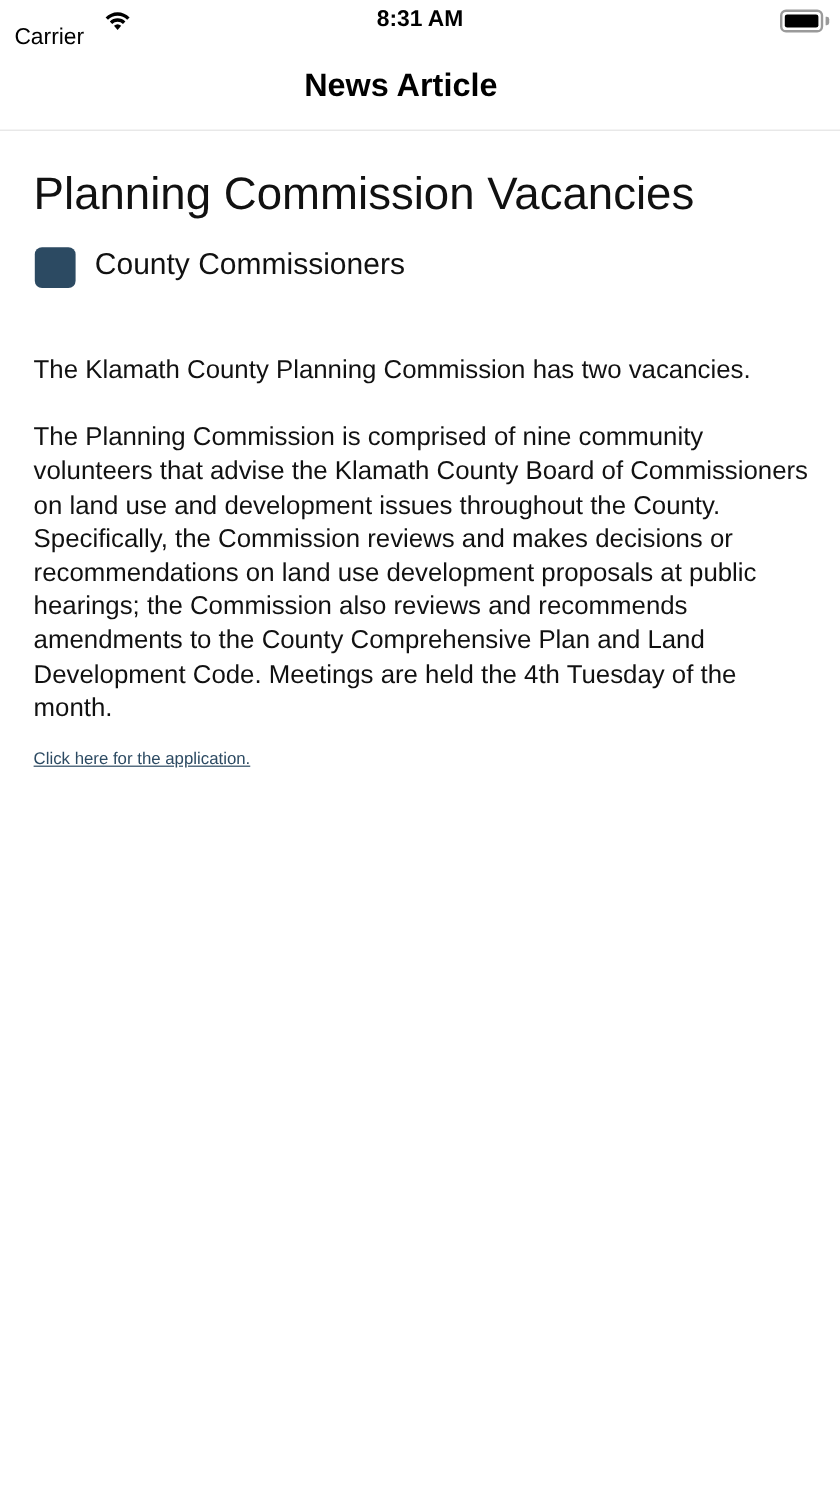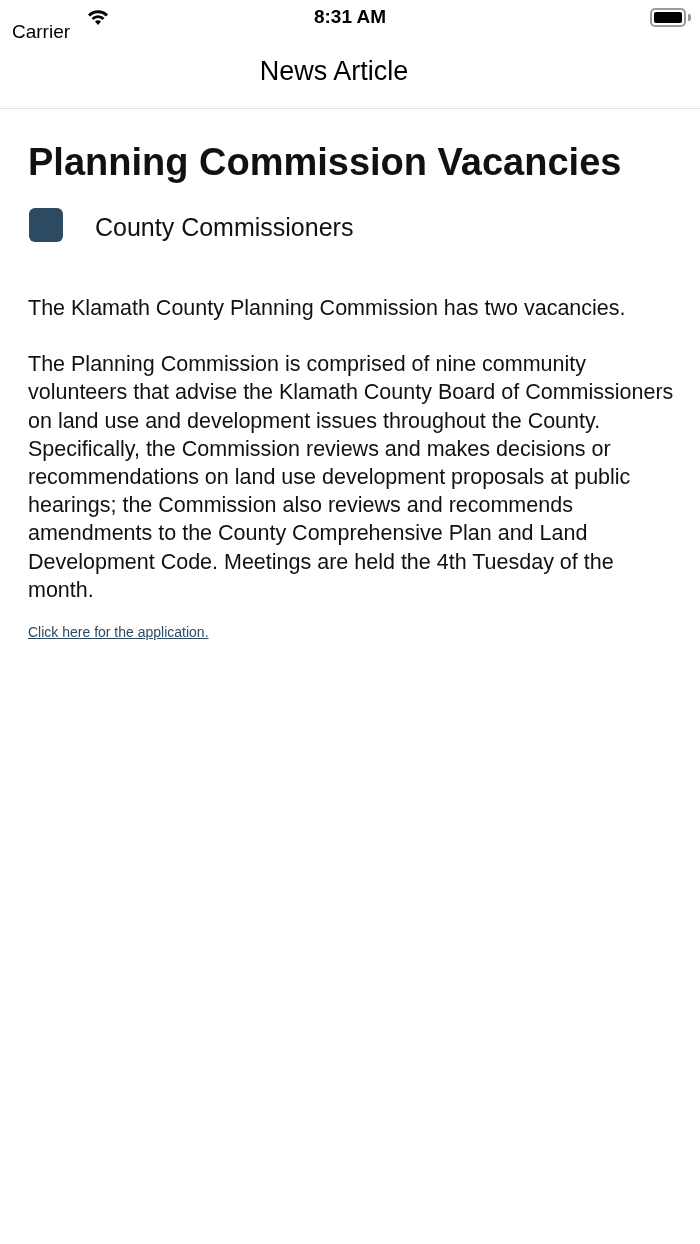--- a/index.html
+++ b/index.html
@@ -8,25 +8,25 @@
 
     .status-bar { position: absolute; top: 0; left: 0; width: 700px; height: 36px; }
     .carrier { position: absolute; left: 12px; top: 21px; font-size: 19px; color: #000; }
     .wifi { position: absolute; left: 86px; top: 7px; width: 24px; height: 20px; }
     .clock { position: absolute; left: 0; width: 700px; top: 6px; text-align: center; font-size: 19px; font-weight: bold; }
     .battery { position: absolute; left: 650px; top: 8px; width: 36px; height: 19px; border: 2px solid #9a9a9a; border-radius: 5px; }
     .battery-fill { position: absolute; left: 2px; top: 2px; right: 2px; bottom: 2px; background: #000; border-radius: 2px; }
     .battery-tip { position: absolute; left: 688px; top: 14px; width: 3px; height: 7px; background: #9a9a9a; border-radius: 0 2px 2px 0; }
 
     .nav-bar { position: absolute; top: 36px; left: 0; width: 700px; height: 73px; border-bottom: 1px solid #e3e3e3; }
-    .nav-title { position: absolute; left: 0; width: 668px; top: 20px; text-align: center; font-size: 27px; font-weight: normal; }
+    .nav-title { position: absolute; left: 0; width: 668px; top: 20px; text-align: center; font-size: 27px; font-weight: bold; }
 
     .content { position: absolute; top: 110px; left: 28px; width: 650px; }
-    .article-title { margin-top: 30px; font-size: 38px; font-weight: bold; line-height: 44px; color: #111; }
-    .category { margin-top: 22px; display: flex; align-items: flex-end; height: 36px; gap: 16px; }
+    .article-title { margin-top: 30px; font-size: 38px; font-weight: normal; line-height: 44px; color: #111; }
+    .category { margin-top: 22px; display: flex; align-items: flex-start; height: 36px; }
     .category-swatch { width: 34px; height: 34px; border-radius: 6px; background: #2c4a62; margin-left: 1px; }
     .category-label { margin-left: 16px; font-size: 25px; color: #111; }
 
     .body-text { margin-top: 52px; font-size: 21.5px; line-height: 28.2px; color: #111; }
     .body-text p { margin-bottom: 28px; }
     .body-text p.last { margin-bottom: 14px; }
 
     .link { display: block; font-size: 14px; line-height: 28px; color: #2c4a62; text-decoration: underline; margin-bottom: 14px; cursor: pointer; }
   </style>
 </head>

